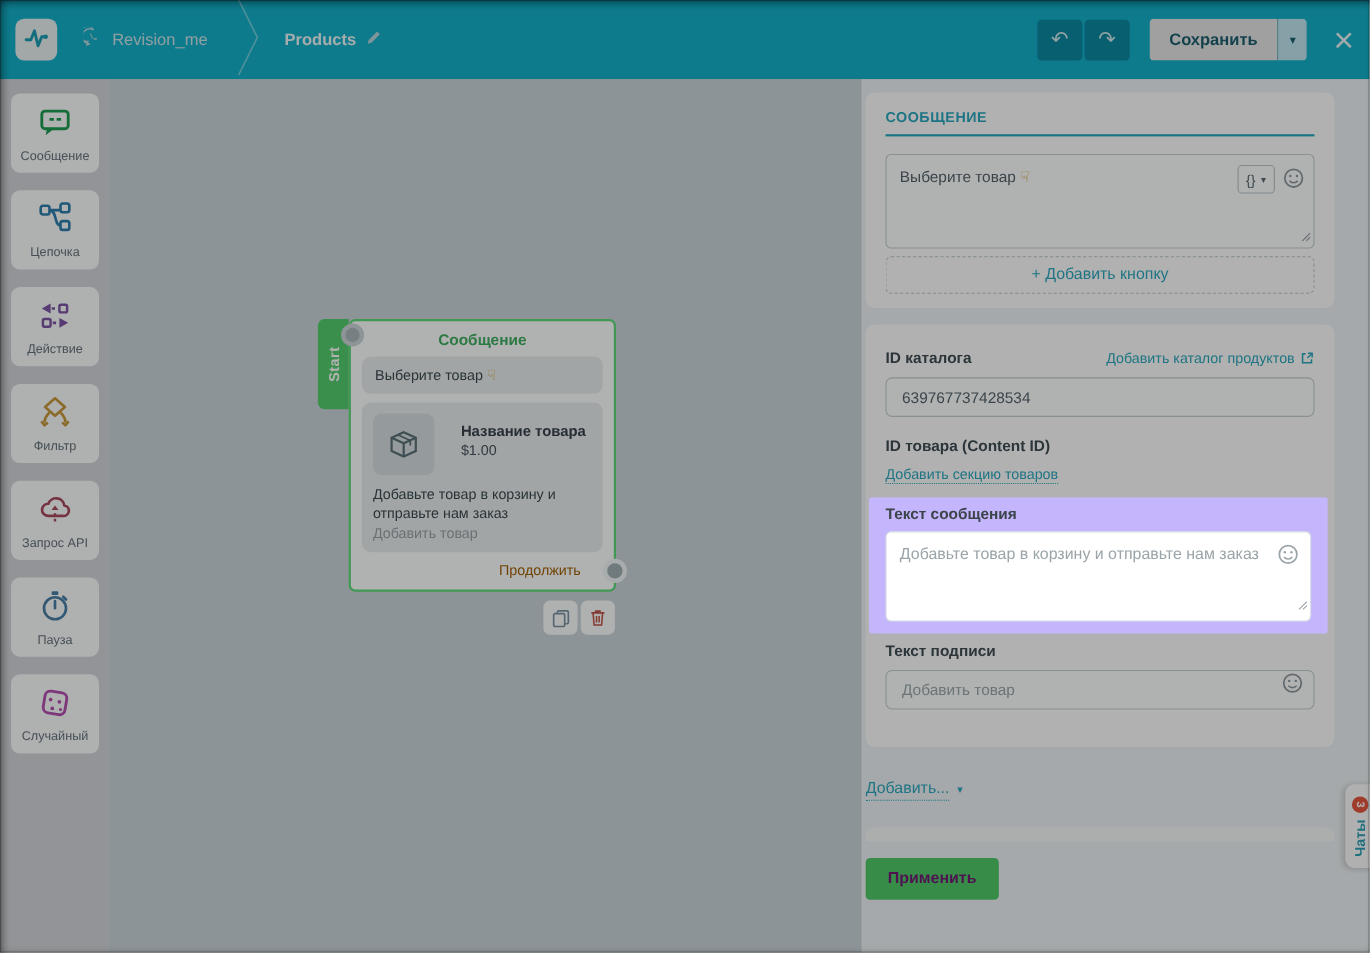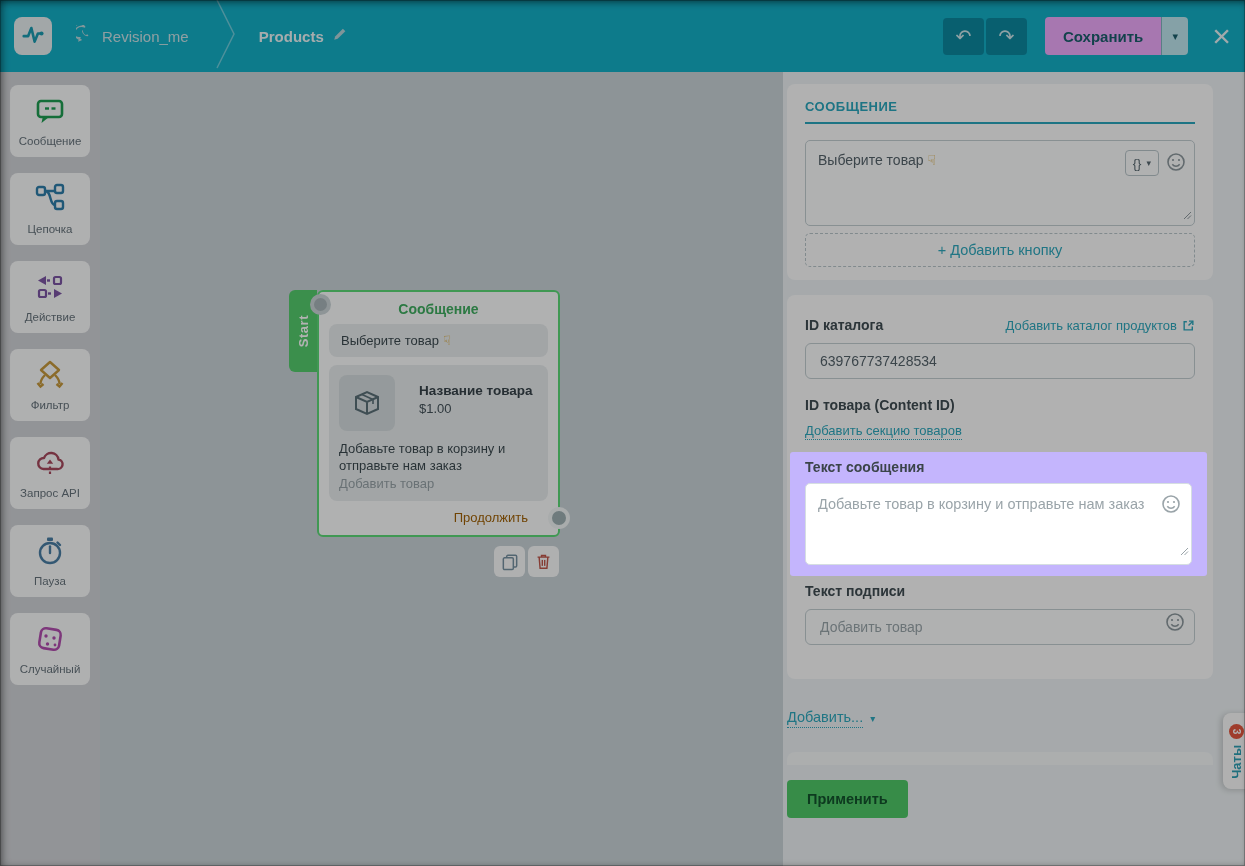--- a/index.html
+++ b/index.html
@@ -11,21 +11,21 @@
   .header { height:72px; background:#13b0c8; display:flex; align-items:center; flex:0 0 72px; padding:0 14px; }
   .logo { width:38px; height:38px; border-radius:8px; background:#e9eff1; display:flex; align-items:center; justify-content:center; }
   .crumb { display:flex; align-items:center; gap:8px; margin-left:24px; }
   .crumb-ws { color:#cde4e8; font-size:15px; font-weight:500; }
   .crumb-sep { margin-left:26px; }
   .crumb-page { color:#eef7f8; font-size:15px; font-weight:600; margin-left:20px; }
   .hdr-right { margin-left:auto; display:flex; align-items:center; }
   .hist-btn { width:41px; height:37px; background:#0c88a0; border:none; border-radius:4px; color:#cfe8ec; font-size:19px; cursor:pointer; }
   .hist-btn + .hist-btn { margin-left:2px; }
   .save-group { display:flex; margin-left:18px; border-radius:4px; overflow:hidden; }
-  .save-main { height:38px; padding:0 18px; background:#f0abfc; border:none; color:#1c5f6d; font-size:15px; font-weight:600; cursor:pointer; }
+  .save-main { height:38px; padding:0 18px; background:#e5e5e5; border:none; color:#1c5f6d; font-size:15px; font-weight:600; cursor:pointer; }
   .save-caret { width:27px; height:38px; background:#bfe7ef; border:none; border-left:1px solid rgba(11,90,104,.35); color:#1c5f6d; font-size:11px; cursor:pointer; }
   .close-btn { background:none; border:none; color:#e8f3f5; font-size:32px; font-weight:300; margin-left:24px; line-height:1; cursor:pointer; }
 
   .body-row { flex:1; display:flex; min-height:0; }
 
   
   .sidebar { width:100px; background:#d2d4d8; padding:13px 10px; flex:0 0 100px; }
   .tool { width:80px; height:72px; background:#fbfcfd; border-radius:8px; margin-bottom:16px; display:flex; flex-direction:column; align-items:center; justify-content:center; gap:4px; cursor:pointer; }
   .tool-label { font-size:11.5px; color:#66737b; }
 
@@ -78,21 +78,21 @@
   .highlight .flabel { color:#3b4449; }
   .ta-hl { margin-top:8px; height:82px; border:1px solid #d5dee1; background:#fff; padding:10px 36px 10px 12px; font-size:14.5px; line-height:21px; color:#9aa4a9; }
   .smiley-abs { position:absolute; top:10px; right:10px; }
 
   .cap-wrap { position:relative; }
   .cap-smiley { position:absolute; top:50%; right:10px; margin-top:-5px; }
   .add-more { margin-top:30px; display:inline-flex; align-items:center; gap:7px; color:#2ea8bd; font-size:14.5px; cursor:pointer; }
   .add-more .txt { border-bottom:1px dotted #2ea8bd; padding-bottom:2px; }
   .add-more .caret { font-size:10px; }
   .footer-strip { margin-top:24px; height:13px; background:#f6f9fa; border-radius:8px 8px 0 0; }
-  .apply-btn { margin-top:15px; height:38px; padding:0 20px; background:#4fc968; border:none; border-radius:4px; color:#14532d; font-size:14.5px; font-weight:600; cursor:pointer; }
+  .apply-btn { margin-top:15px; height:38px; padding:0 20px; background:#4fc968; border:none; border-radius:4px; color:#701a75; font-size:14.5px; font-weight:600; cursor:pointer; }
 
   
   .chats-tab { position:absolute; right:-4px; top:713px; width:26px; height:76px; background:#fdfdfd; border-radius:8px 0 0 8px;
                box-shadow:-2px 1px 6px rgba(0,0,0,.18); display:flex; flex-direction:column; align-items:center; justify-content:center; gap:6px; cursor:pointer; }
   .chats-badge { width:15px; height:15px; border-radius:50%; background:#e4573f; color:#fff; font-size:10px; font-weight:700;
                  display:flex; align-items:center; justify-content:center; transform:rotate(90deg); flex:0 0 15px; }
   .chats-label { writing-mode:vertical-rl; transform:rotate(180deg); color:#2d9fb4; font-size:13px; font-weight:600; }
 
   
   .dim-overlay { position:fixed; inset:0; background:rgba(0,0,0,.30); z-index:40; pointer-events:none;

